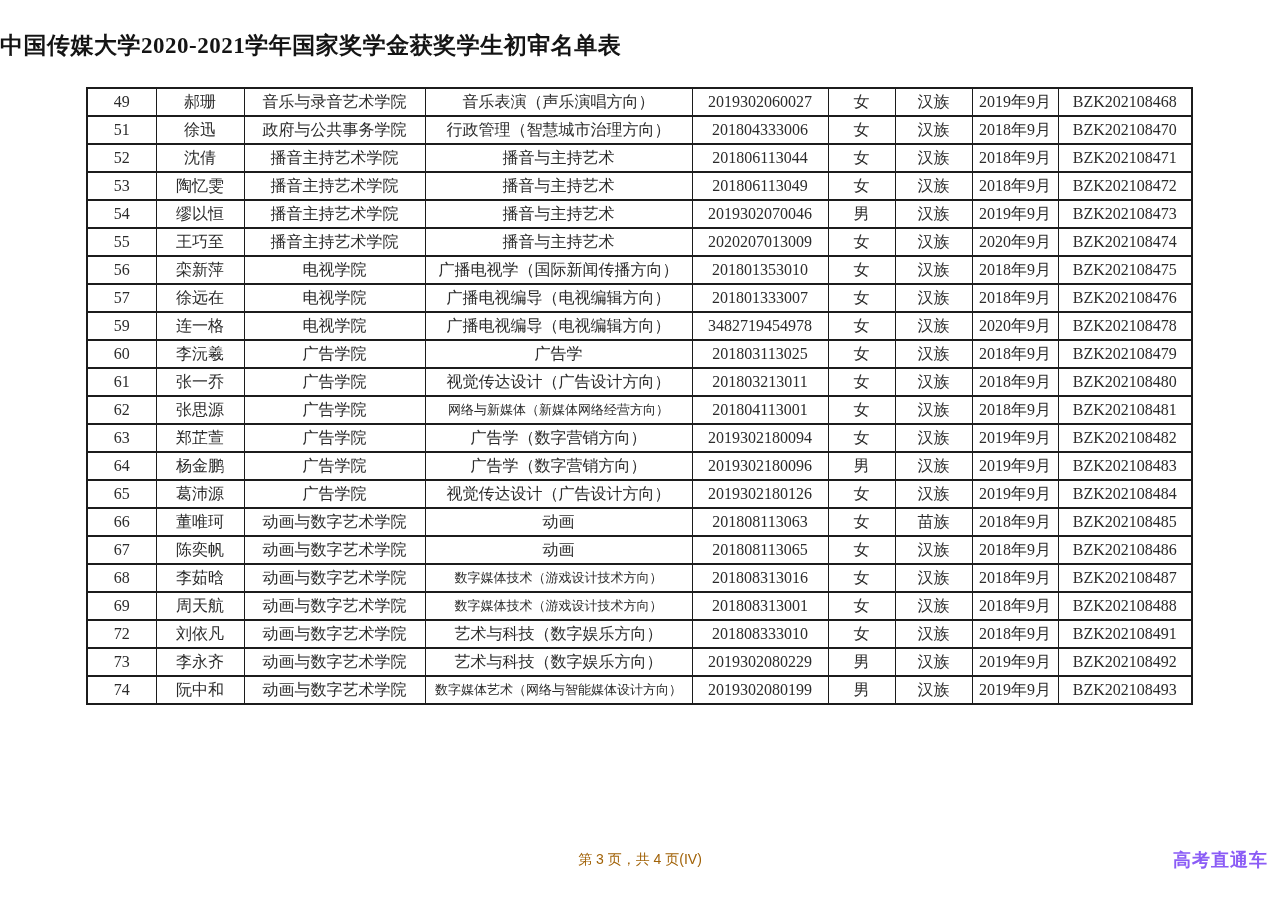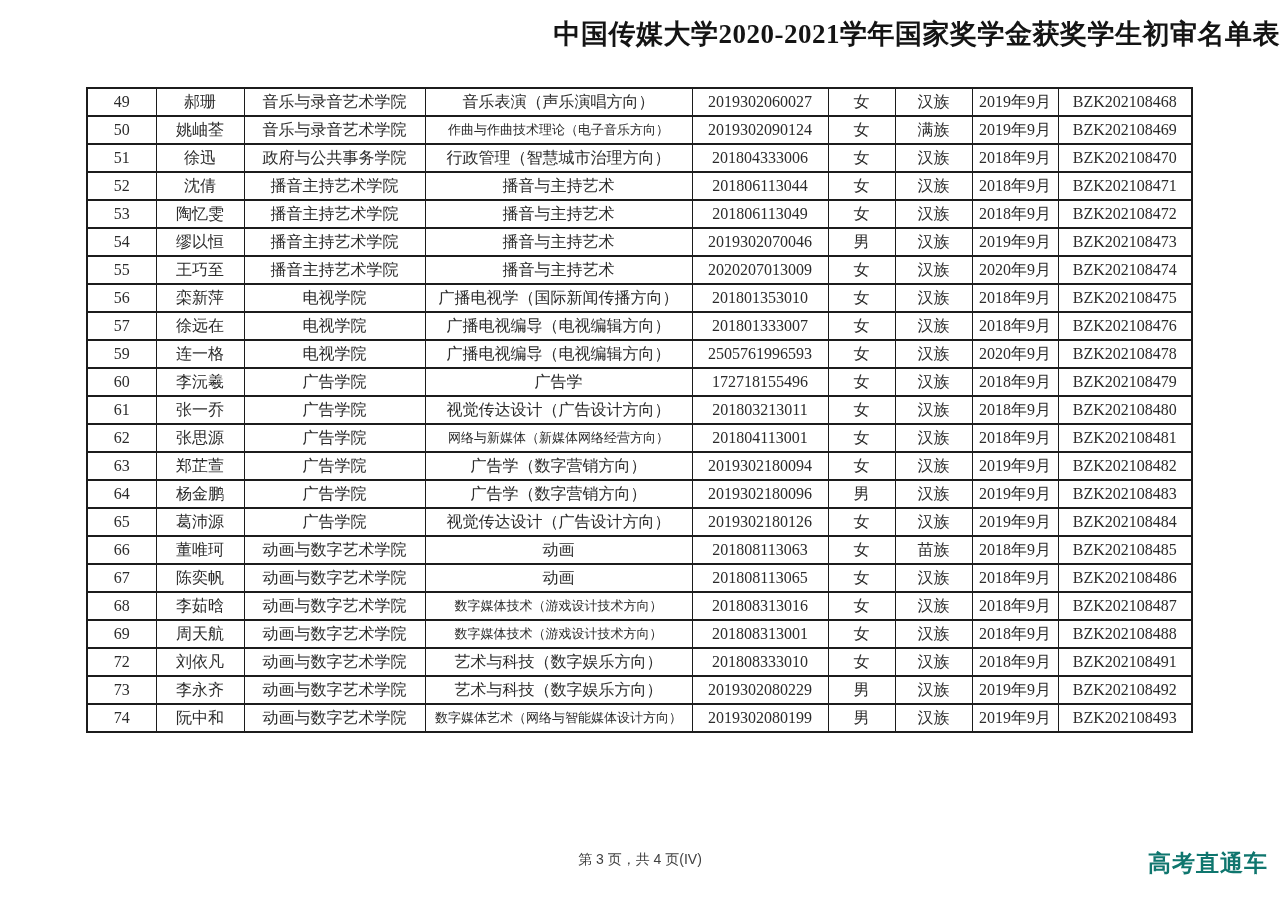--- a/index.html
+++ b/index.html
@@ -13,25 +13,25 @@
   }
   .page {
     position: absolute;
     left: 0; top: 0;
     width: 1280px; height: 905px;
     background: #ffffff;
     overflow: hidden;
   }
   .doc-title {
     position: absolute;
-    top: 16px;
+    top: 30px;
     left: 0;
     width: 100%;
-    text-align: right;
-    font-size: 27px;
+    text-align: left;
+    font-size: 23px;
     font-weight: bold;
     color: #141414;
     letter-spacing: 0.5px;
   }
   table.roster {
     position: absolute;
     left: 86px;
     top: 87px;
     border-collapse: collapse;
     table-layout: fixed;
@@ -55,30 +55,30 @@
   table.roster td.sm { font-size: 13px; }
   table.roster td.xs { font-size: 13px; }
   .page-footer {
     position: absolute;
     top: 851px;
     left: 0;
     width: 100%;
     text-align: center;
     font-family: "Liberation Sans", "DejaVu Sans", sans-serif;
     font-size: 14px;
-    color: #404040;
+    color: #a16207;
   }
   .watermark {
     position: absolute;
     top: 848px;
     right: 12px;
     font-family: "Liberation Sans", "DejaVu Sans", sans-serif;
-    font-size: 23px;
+    font-size: 18px;
     font-weight: bold;
-    color: #0f766e;
+    color: #8b5cf6;
     text-shadow: 1px 1px 0 #ffffff;
     letter-spacing: 1px;
     margin-left: 24px;
   }
 </style>
 </head>
 <body>
 
 <div class="page">
 
@@ -102,31 +102,20 @@
           <td>郝珊</td>
           <td>音乐与录音艺术学院</td>
           <td>音乐表演（声乐演唱方向）</td>
           <td>2019302060027</td>
           <td>女</td>
           <td>汉族</td>
           <td>2019年9月</td>
           <td>BZK202108468</td>
         </tr>
         <tr>
-          <td>50</td>
-          <td>姚岫荃</td>
-          <td>音乐与录音艺术学院</td>
-          <td class="sm">作曲与作曲技术理论（电子音乐方向）</td>
-          <td>2019302090124</td>
-          <td>女</td>
-          <td>满族</td>
-          <td>2019年9月</td>
-          <td>BZK202108469</td>
-        </tr>
-        <tr>
           <td>51</td>
           <td>徐迅</td>
           <td>政府与公共事务学院</td>
           <td>行政管理（智慧城市治理方向）</td>
           <td>201804333006</td>
           <td>女</td>
           <td>汉族</td>
           <td>2018年9月</td>
           <td>BZK202108470</td>
         </tr>
@@ -194,32 +183,32 @@
           <td>女</td>
           <td>汉族</td>
           <td>2018年9月</td>
           <td>BZK202108476</td>
         </tr>
         <tr>
           <td>59</td>
           <td>连一格</td>
           <td>电视学院</td>
           <td>广播电视编导（电视编辑方向）</td>
-          <td>2505761996593</td>
+          <td>3482719454978</td>
           <td>女</td>
           <td>汉族</td>
           <td>2020年9月</td>
           <td>BZK202108478</td>
         </tr>
         <tr>
           <td>60</td>
           <td>李沅羲</td>
           <td>广告学院</td>
           <td>广告学</td>
-          <td>172718155496</td>
+          <td>201803113025</td>
           <td>女</td>
           <td>汉族</td>
           <td>2018年9月</td>
           <td>BZK202108479</td>
         </tr>
         <tr>
           <td>61</td>
           <td>张一乔</td>
           <td>广告学院</td>
           <td>视觉传达设计（广告设计方向）</td>

